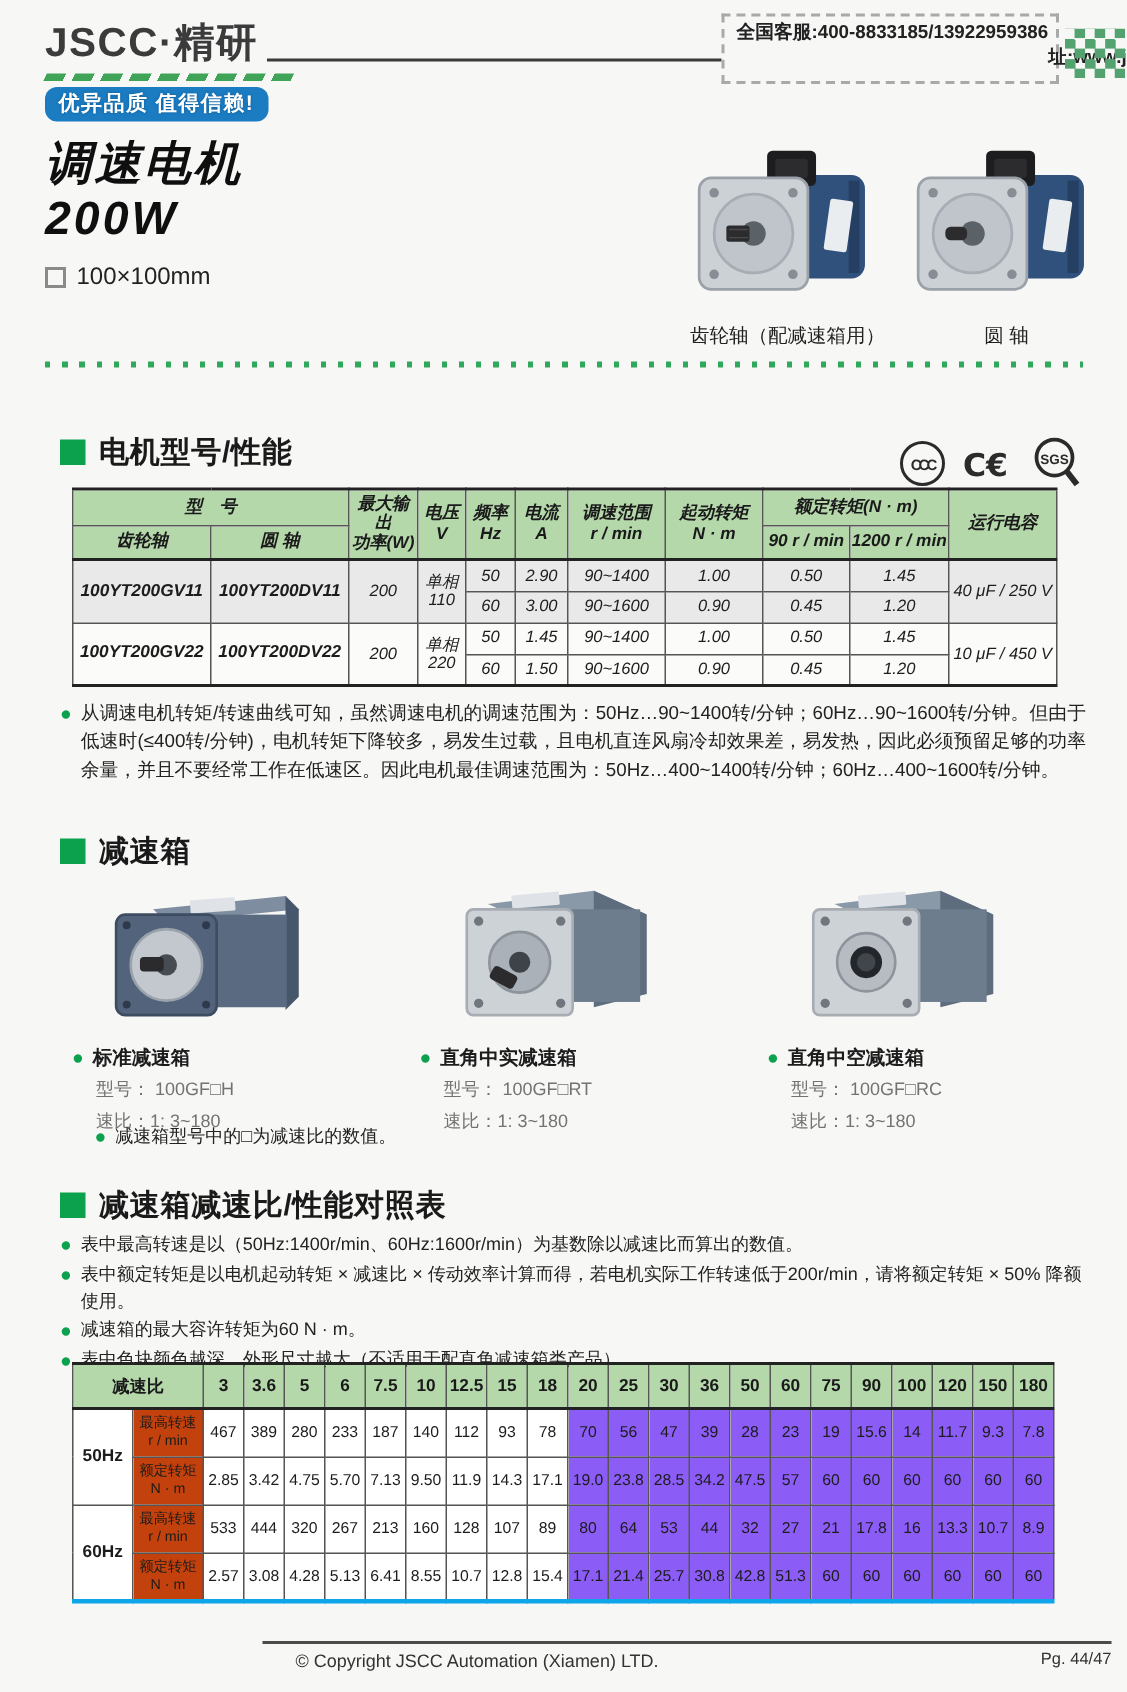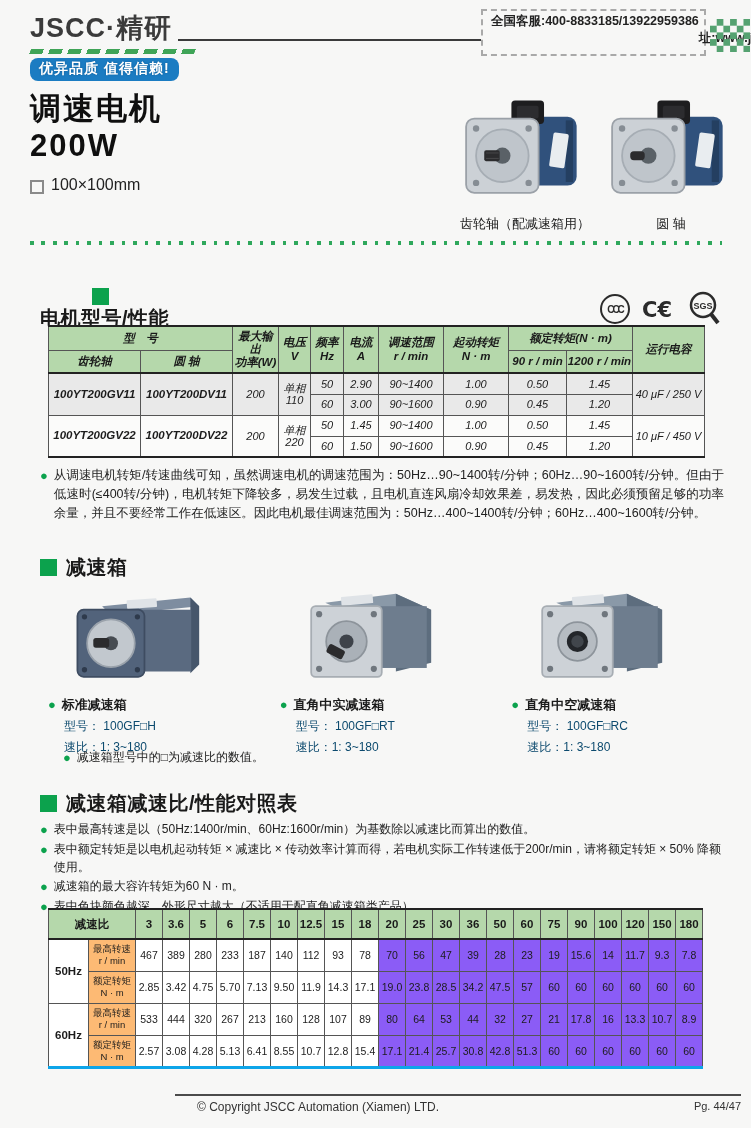--- a/index.html
+++ b/index.html
@@ -21,22 +21,22 @@
     border:2px dashed #a9a9a9; background:#f7f7f6; padding:2px 8px;
     display:flex; flex-direction:row; justify-content:space-between; }
   .contact-box .line1 { font-size:12.5px; font-weight:bold; color:#222; white-space:nowrap; }
   .contact-box .line2 { font-size:12.5px; font-weight:bold; color:#222; text-align:right; }
   .checker { position:absolute; left:710px; top:19px; width:40px; height:33px;
     background:repeating-conic-gradient(#55a271 0% 25%, transparent 0% 50%);
     background-size:13.4px 13.4px; }
 
   
   .title-block { position:absolute; left:30px; top:90px; }
-  .title-line { font-size:31px; font-weight:bold; color:#0f0f0f; line-height:1.2; letter-spacing:2px; }
-  .size-note { margin-top:12px; font-size:16px; color:#222; display:flex; align-items:flex-end; }
+  .title-line { font-size:31px; font-weight:bold; color:#0f0f0f; line-height:1.2; letter-spacing:2px;font-style:italic; }
+  .size-note { margin-top:12px; font-size:16px; color:#222; display:flex; align-items:center; }
   .size-square { display:inline-block; width:14px; height:14px; border:2px solid #8a8a8a; margin-right:7px; }
 
   .motors { position:absolute; left:452px; top:95px; width:292px; display:flex; }
   .motor-fig { width:146px; display:flex; flex-direction:column; align-items:center; }
   .motor-cap { margin-top:14px; font-size:13px; color:#222; }
 
   .dotline { position:absolute; left:30px; top:241px; width:692px; height:4px;
     background:repeating-linear-gradient(90deg,#2fa85c 0 3.5px,transparent 3.5px 11.5px); }
 
   
@@ -61,33 +61,33 @@
   .motor-table td.model { font-weight:bold; font-size:11.5px; }
   .motor-table tr.band-a td { background:#e9e9e9; }
   .motor-table tr.band-b td { background:#fbfbfa; }
 
   .ratio-table { position:absolute; left:48px; top:908px; width:655px;
     border-top:2px solid #222; border-bottom:3px solid #0ea5e9; }
   .ratio-table thead { border-bottom:2px solid #222; }
   .ratio-table thead th { font-size:11.5px; height:30px; }
   .ratio-table td,.ratio-table tbody th { font-size:10.5px; height:32px; background:#fff; }
   .ratio-table tbody th.freq { font-weight:bold; font-size:11.5px; background:#fff; }
-  .ratio-table td.rowlabel { font-size:9.5px; line-height:1.25; background:#fdba74; }
+  .ratio-table td.rowlabel { font-size:9.5px; line-height:1.25; background:#c2410c; }
   .ratio-table td.dim { background:#8b5cf6; }
 
   
   .note-par { position:absolute; left:40px; top:466px; width:684px; display:flex; }
   .gdot { color:#0ca24d; font-size:13px; margin-right:6px; line-height:19px; flex:0 0 auto; }
   .note-text { font-size:12.5px; line-height:19px; color:#222; text-align:justify; }
 
   .gearboxes { position:absolute; left:48px; top:583px; width:660px; display:flex; }
   .gb-col { width:220px; display:flex; flex-direction:column; align-items:flex-start; }
   .gb-img { align-self:flex-start; margin-left:10px; }
   .gb-name { display:flex; align-items:center; font-size:13px; font-weight:bold; margin-top:10px; }
-  .gb-line { font-size:12px; color:#0c4a6e; margin-top:4px; margin-left:16px; }
+  .gb-line { font-size:12px; color:#737373; margin-top:4px; margin-left:16px; }
   .gb-note { position:absolute; left:63px; top:748px; display:flex; align-items:center; }
   .gb-note .txt { font-size:12px; color:#222; }
 
   .bullets { position:absolute; left:40px; top:820px; width:690px; }
   .bullet-item { display:flex; margin-bottom:1px; }
   .bullet-item .txt { font-size:12px; line-height:18px; color:#222; }
 
   
   .footer { position:absolute; left:175px; top:1094px; width:566px;
     border-top:2px solid #4b4b4b; display:flex; justify-content:space-between; padding-top:4px; }
@@ -156,21 +156,21 @@
           <circle cx="79" cy="97" r="3.5" fill="#868d94"></circle>
         <circle cx="50" cy="67" r="9" fill="#5a6167"></circle>
         <rect x="30" y="62" width="16" height="10" rx="4" fill="#2c2c2e"></rect>
       </svg>
       <div class="motor-cap">圆  轴</div>
     </div>
   </div>
 
   <div class="dotline"></div>
 
-  <div class="sec-head" style="left:40px; top:288px;flex-direction:column;">
+  <div class="sec-head" style="left:40px; top:288px;">
     <span class="sec-square"></span>
     <span class="sec-title">电机型号/性能</span>
   </div>
   <div class="certs">
     <svg width="34" height="34" viewBox="0 0 34 34">
       <circle cx="17" cy="17" r="14" fill="none" stroke="#2b2b2b" stroke-width="2"></circle>
       <text x="17" y="21" text-anchor="middle" font-size="10" font-weight="bold" fill="#2b2b2b" font-family="Liberation Sans,sans-serif" letter-spacing="-2">CCC</text>
     </svg>
     <svg width="36" height="26" viewBox="0 0 36 26">
       <text x="1" y="21" font-size="21" font-weight="bold" fill="#2b2b2b" font-family="DejaVu Sans,sans-serif">C€</text>

